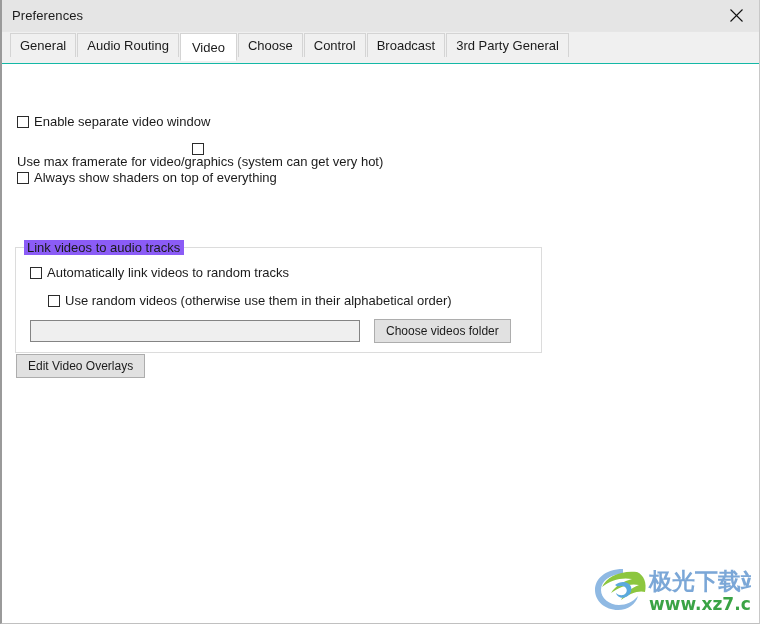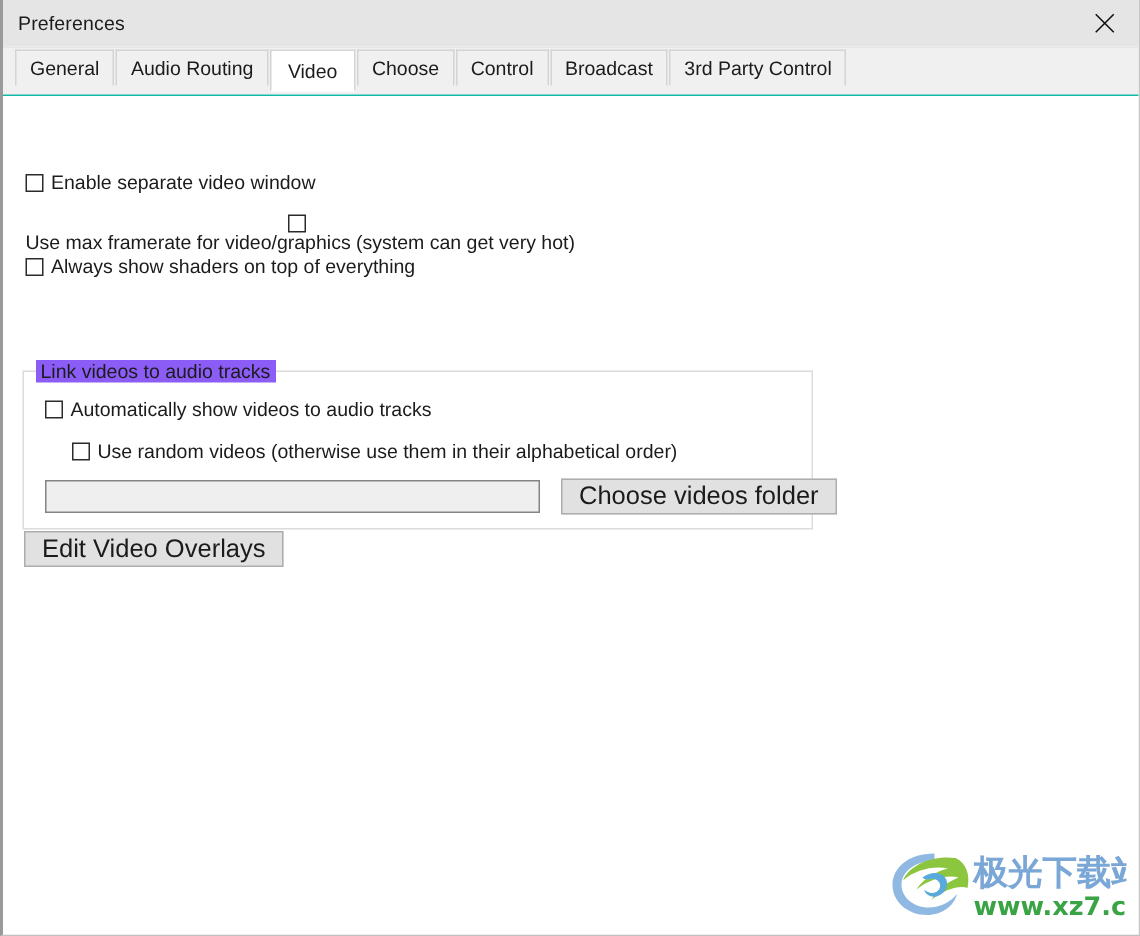--- a/index.html
+++ b/index.html
@@ -171,21 +171,21 @@
     border: 1px solid #848484;
     background: #efefef;
     font-family: "Liberation Sans", sans-serif;
     font-size: 13px;
     color: #1b1b1b;
     padding: 0 4px;
     outline: none;
   }
   .btn {
     font-family: "Liberation Sans", sans-serif;
-    font-size: 17px;
+    font-size: 12px;
     color: #1b1b1b;
     background: #e1e1e1;
     border: 1px solid #adadad;
     height: 24px;
     line-height: 22px;
     padding: 0 11px;
     box-sizing: border-box;
     white-space: nowrap;
     cursor: default;
   }
@@ -224,21 +224,21 @@
   </div>
 
   <div class="tabstrip-wrap">
     <div class="tabstrip">
       <div class="tab">General</div>
       <div class="tab">Audio Routing</div>
       <div class="tab active">Video</div>
       <div class="tab">Choose</div>
       <div class="tab">Control</div>
       <div class="tab">Broadcast</div>
-      <div class="tab">3rd Party Control</div>
+      <div class="tab">3rd Party General</div>
     </div>
   </div>
 
   <div class="page">
 
     <div class="chk-row" style="left:15px; top:51px;">
       <span class="chk-box"></span>
       <span class="chk-label">Enable separate video window</span>
     </div>
 
@@ -250,21 +250,21 @@
     <div class="chk-row" style="left:15px; top:107px;">
       <span class="chk-box"></span>
       <span class="chk-label">Always show shaders on top of everything</span>
     </div>
 
     <div class="groupbox">
       <div class="groupbox-title">Link videos to audio tracks</div>
 
       <div class="chk-row" style="left:14px; top:18px;">
         <span class="chk-box"></span>
-        <span class="chk-label">Automatically show videos to audio tracks</span>
+        <span class="chk-label">Automatically link videos to random tracks</span>
       </div>
 
       <div class="chk-row" style="left:14px; top:46px;margin-left:18px;">
         <span class="chk-box"></span>
         <span class="chk-label">Use random videos (otherwise use them in their alphabetical order)</span>
       </div>
 
       <div class="folder-row">
         <input class="folder-input" type="text" value="" style="">
         <button class="btn btn-choose">Choose videos folder</button>

